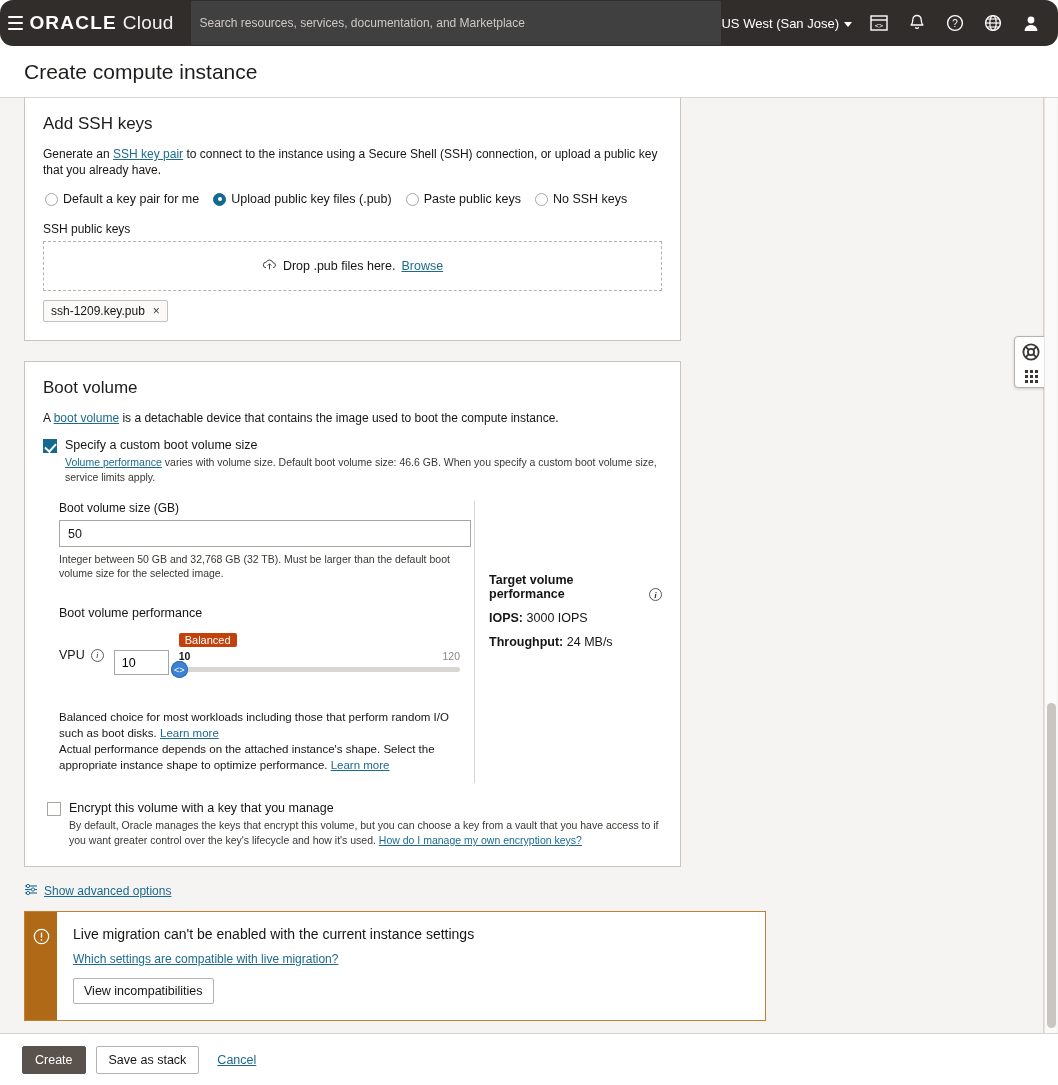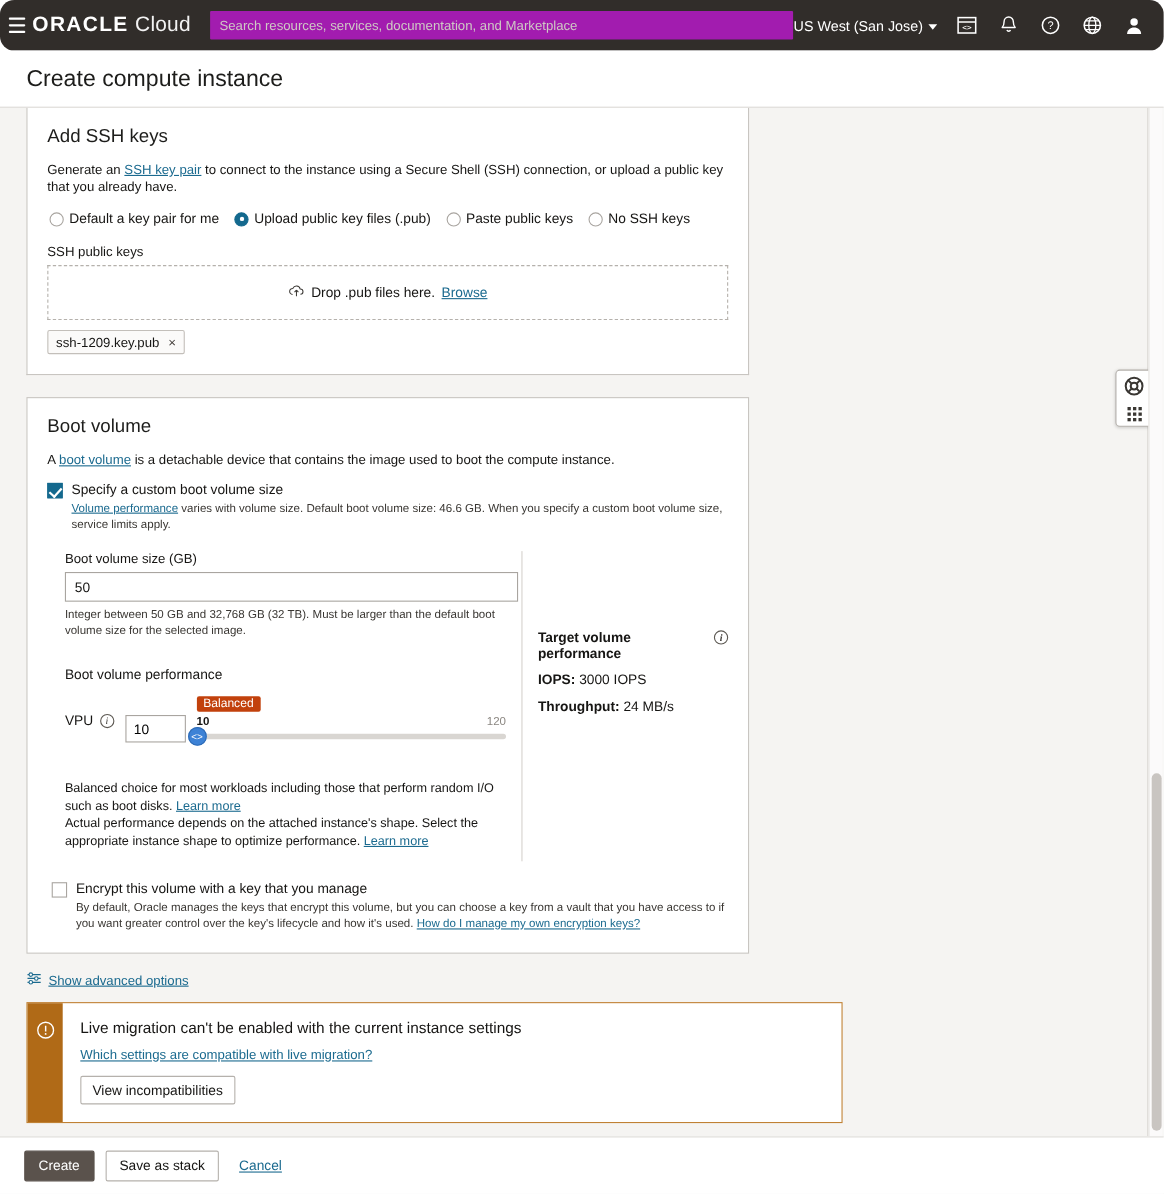--- a/index.html
+++ b/index.html
@@ -29,22 +29,22 @@
     margin-right: 6px;
   }
   .hamburger i { display:block; height: 2px; background:#fff; border-radius:1px; }
   .brand { display:flex; align-items:baseline; gap:6px; margin-right: 18px; white-space: nowrap;}
   .brand .oracle {
     font-size: 19px; font-weight: 700; letter-spacing: 1.2px;
   }
   .brand .cloud { font-size: 19px; font-weight: 300; color: #f2f2f2; letter-spacing: .2px;}
   .searchbox {
     flex: 0 0 530px;
-    height: 26px;
-    background: #a21caf;
+    height: 44px;
+    background: #404040;
     border: none;
     color: #e6e3e0;
     font-size: 12px;
     padding: 0 8px;
     border-radius: 1px;
     font-family: "Liberation Sans", sans-serif;
   }
   .searchbox::placeholder { color: #cfc9c5; }
   .topright {
     margin-left: auto;
@@ -165,21 +165,21 @@
     position: relative; height: 5px; background:#d9d6d2; border-radius:3px; margin-top: 5px;
   }
   .thumb {
     position:absolute; left:-8px; top:-6px; width:17px; height:17px;
     border-radius:50%; background:#3d82d6; color:#fff; font-size:9px;
     display:flex; align-items:center; justify-content:center; cursor:pointer;
     box-shadow: 0 0 0 1px #2f6bb5 inset;
   }
   .note { font-size: 11.5px; line-height: 16px; margin-top: 34px; color:#161513;}
   .note2 { font-size: 11.5px; line-height: 16px; color:#161513;}
-  .tvp-title { font-size: 12.5px; font-weight: 700; display:flex; align-items:flex-start; gap:2px;}
+  .tvp-title { font-size: 12.5px; font-weight: 700; display:flex; align-items:flex-end; gap:2px;}
   .tvp-line { font-size: 12.5px; margin-top: 10px; }
   .tvp-line b { font-weight: 700; }
 
   .icircle {
     width: 13px; height:13px; border-radius:50%; border:1px solid #5c5852;
     font-size: 9px; font-style: italic; font-family:"Liberation Serif", serif;
     display:inline-flex; align-items:center; justify-content:center; color:#3a3733;
     cursor:pointer; flex:none;
   }
 

